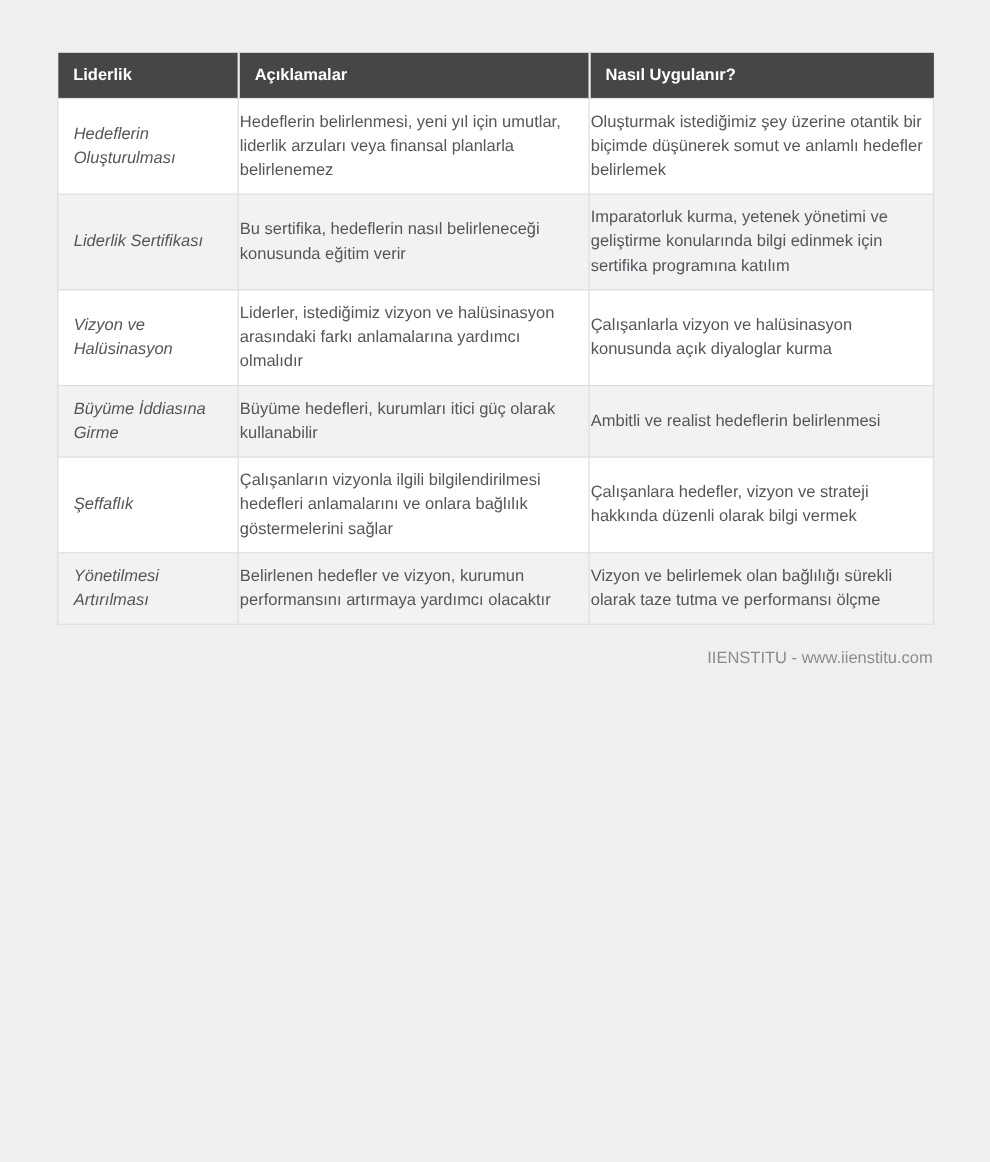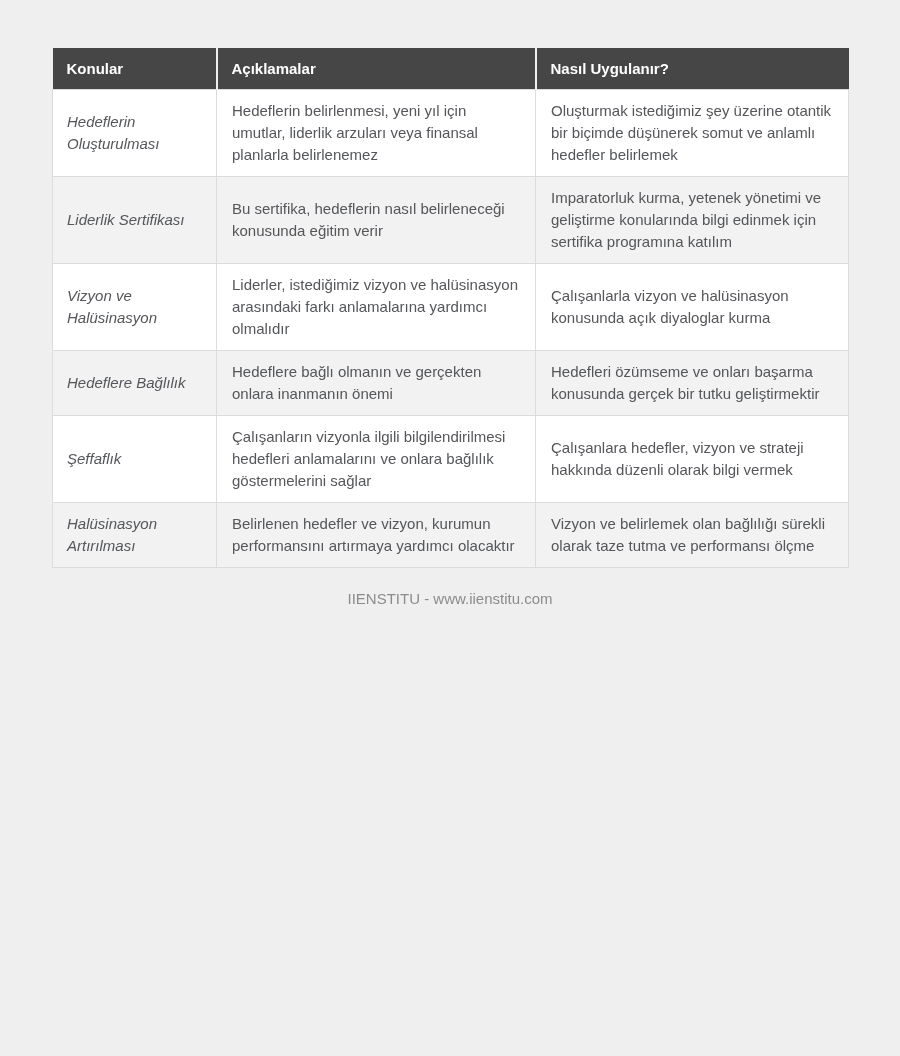--- a/index.html
+++ b/index.html
@@ -37,49 +37,49 @@
     font-size: 15px;
     font-weight: bold;
     text-align: left;
     padding: 12px 14px;
   }
   thead th + th { border-left: 2px solid var(--page-bg, #efefef); margin-top: 26px; }
   tbody td {
     font-size: 15px;
     color: var(--body-text, #54565a);
     line-height: 22px;
-    padding: 10px 15px;
+    padding: 10px 1px;
     vertical-align: middle;
     border: 1px solid var(--border, #dcdcdc);
     background: #ffffff;
     word-wrap: break-word;
   }
   tbody td:first-child { padding: 10px 6px 10px 14px; font-style: italic; }
   tbody tr:nth-child(even) td { background: var(--row-alt-bg, #f2f2f2); }
   .footer {
     width: 796px;
     margin: 22px 0 0 52px;
-    text-align: center;
+    text-align: right;
     color: var(--footer-text, #8c8c8c);
     font-size: 15px;
   }
 </style>
 </head>
 <body>
 
 <div class="card">
   <table>
     <colgroup>
       <col class="c-topic">
       <col class="c-desc">
       <col class="c-app">
     </colgroup>
     <thead>
       <tr>
-        <th>Konular</th>
+        <th>Liderlik</th>
         <th>Açıklamalar</th>
         <th>Nasıl Uygulanır?</th>
       </tr>
     </thead>
     <tbody id="table-body">
         <tr>
           <td>Hedeflerin Oluşturulması</td>
           <td>Hedeflerin belirlenmesi, yeni yıl için umutlar, liderlik arzuları veya finansal planlarla belirlenemez</td>
           <td>Oluşturmak istediğimiz şey üzerine otantik bir biçimde düşünerek somut ve anlamlı hedefler belirlemek</td>
         </tr>
@@ -87,31 +87,31 @@
           <td>Liderlik Sertifikası</td>
           <td>Bu sertifika, hedeflerin nasıl belirleneceği konusunda eğitim verir</td>
           <td>Imparatorluk kurma, yetenek yönetimi ve geliştirme konularında bilgi edinmek için sertifika programına katılım</td>
         </tr>
         <tr>
           <td>Vizyon ve Halüsinasyon</td>
           <td>Liderler, istediğimiz vizyon ve halüsinasyon arasındaki farkı anlamalarına yardımcı olmalıdır</td>
           <td>Çalışanlarla vizyon ve halüsinasyon konusunda açık diyaloglar kurma</td>
         </tr>
         <tr>
-          <td>Hedeflere Bağlılık</td>
-          <td>Hedeflere bağlı olmanın ve gerçekten onlara inanmanın önemi</td>
-          <td>Hedefleri özümseme ve onları başarma konusunda gerçek bir tutku geliştirmektir</td>
+          <td>Büyüme İddiasına Girme</td>
+          <td>Büyüme hedefleri, kurumları itici güç olarak kullanabilir</td>
+          <td>Ambitli ve realist hedeflerin belirlenmesi</td>
         </tr>
         <tr>
           <td>Şeffaflık</td>
           <td>Çalışanların vizyonla ilgili bilgilendirilmesi hedefleri anlamalarını ve onlara bağlılık göstermelerini sağlar</td>
           <td>Çalışanlara hedefler, vizyon ve strateji hakkında düzenli olarak bilgi vermek</td>
         </tr>
         <tr>
-          <td>Halüsinasyon Artırılması</td>
+          <td>Yönetilmesi Artırılması</td>
           <td>Belirlenen hedefler ve vizyon, kurumun performansını artırmaya yardımcı olacaktır</td>
           <td>Vizyon ve belirlemek olan bağlılığı sürekli olarak taze tutma ve performansı ölçme</td>
         </tr>
       </tbody>
   </table>
 </div>
 
 <div class="footer">IIENSTITU - www.iienstitu.com</div>
 
 </body></html>

